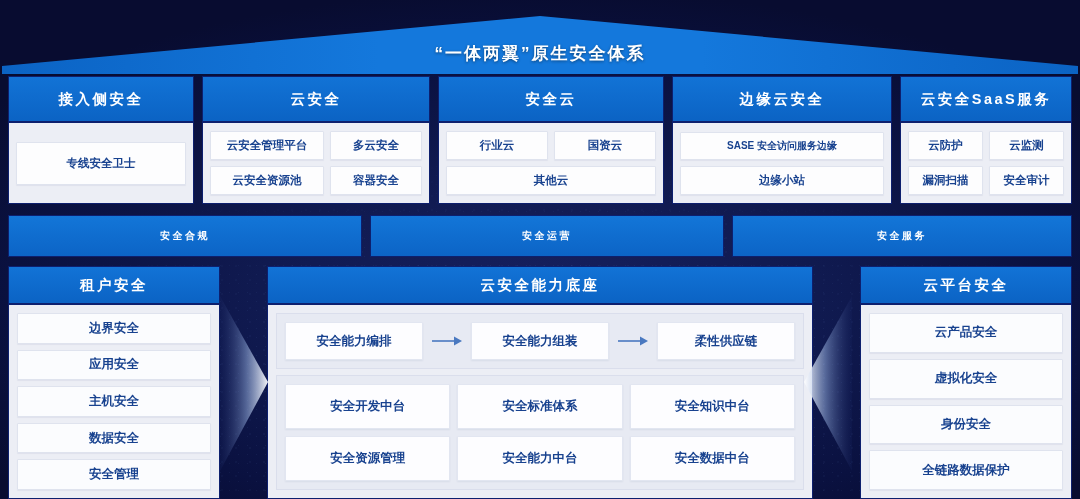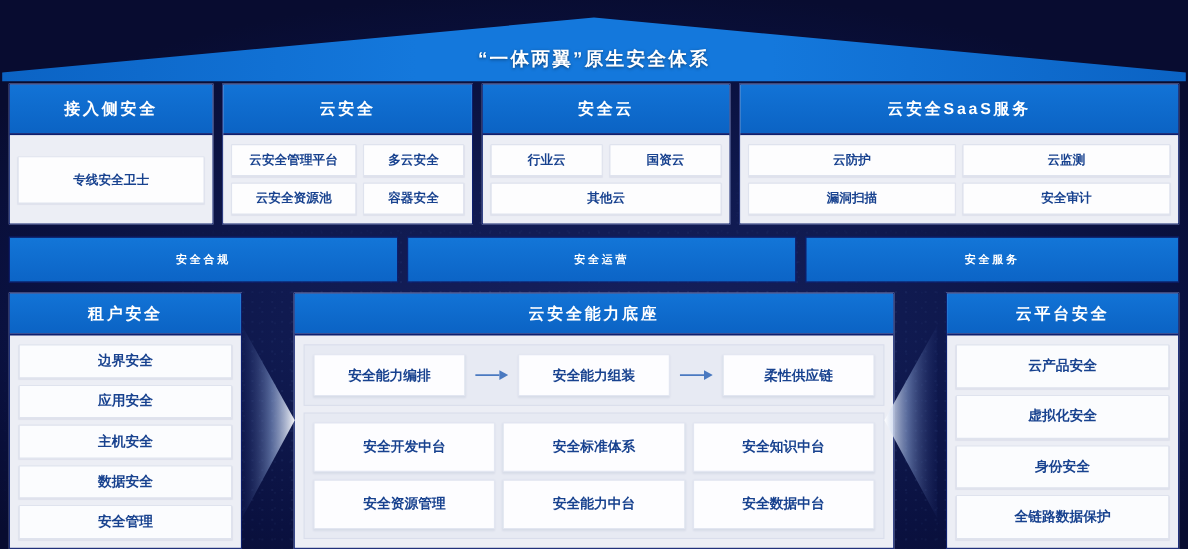--- a/index.html
+++ b/index.html
@@ -287,20 +287,31 @@
         <div class="chip-row">
           <div class="chip">行业云</div>
           <div class="chip">国资云</div>
         </div>
         <div class="chip-row">
           <div class="chip">其他云</div>
         </div>
       </div>
     </div>
 
+    <div class="pillar" style="flex:0 0 220px">
+      <div class="pillar-head">边缘云安全</div>
+      <div class="pillar-body">
+        <div class="chip-row">
+          <div class="chip small">SASE 安全访问服务边缘</div>
+        </div>
+        <div class="chip-row">
+          <div class="chip">边缘小站</div>
+        </div>
+      </div>
+    </div>
 
     <div class="pillar" style="flex:1">
       <div class="pillar-head">云安全SaaS服务</div>
       <div class="pillar-body">
         <div class="chip-row">
           <div class="chip">云防护</div>
           <div class="chip">云监测</div>
         </div>
         <div class="chip-row">
           <div class="chip">漏洞扫描</div>

